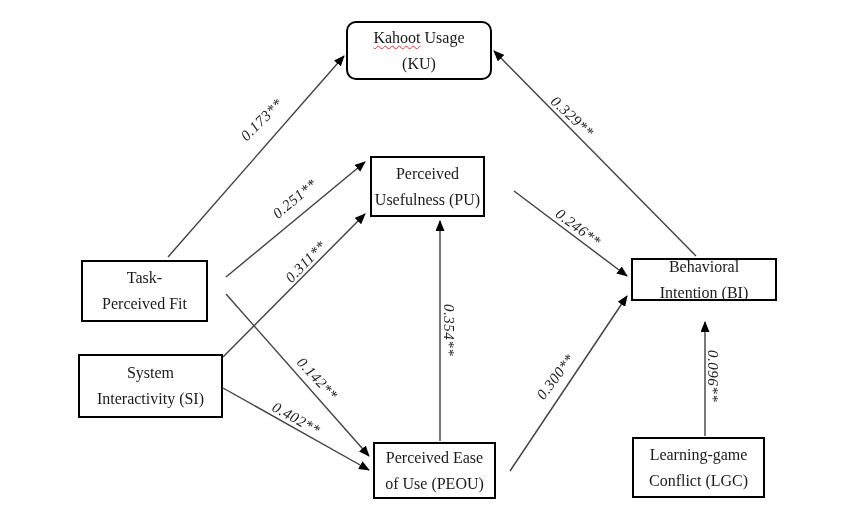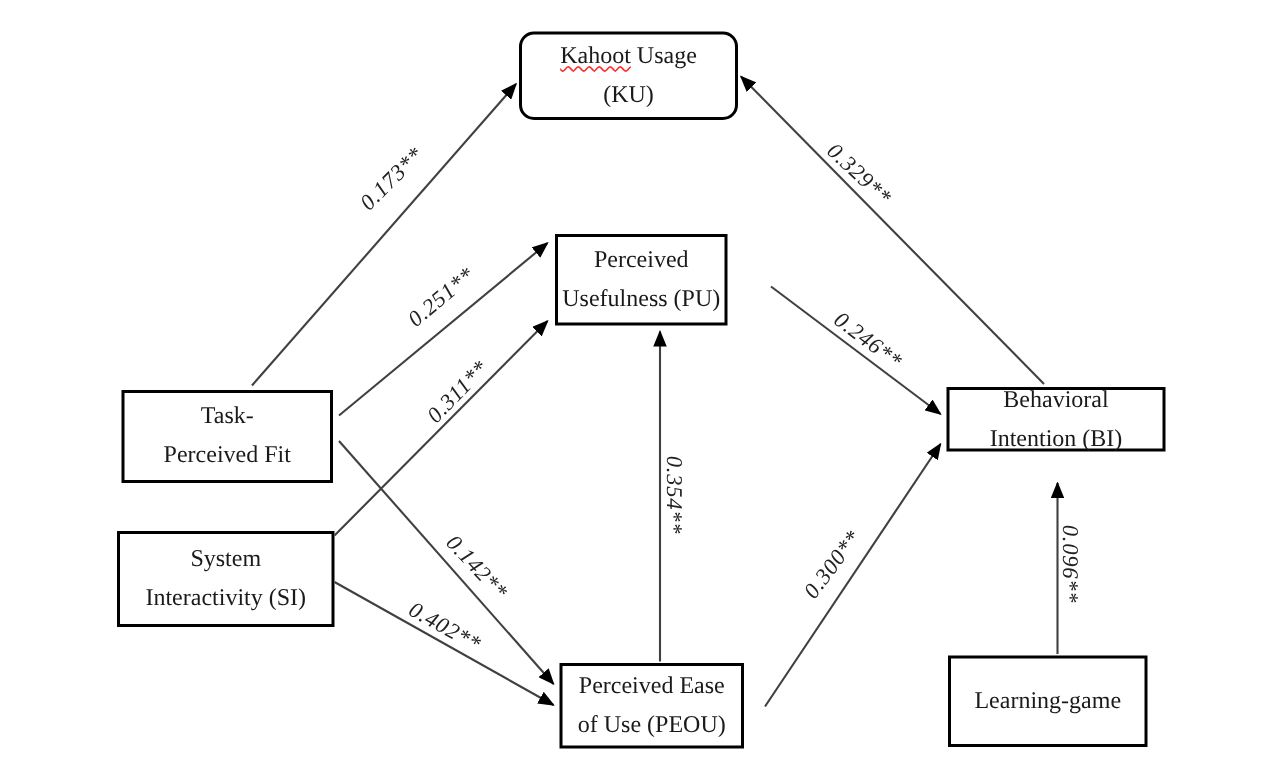--- a/index.html
+++ b/index.html
@@ -27,21 +27,21 @@
     flex-direction: column;
     justify-content: center;
     align-items: center;
     text-align: center;
     font-size: 16px;
     line-height: 26px;
     color: #1a1a1a;
   }
   .node-ku   { left: 346px; top: 21px;  width: 146px; height: 59px; border-radius: 10px; }
   .node-pu   { left: 370px; top: 156px; width: 115px; height: 61px; }
-  .node-ttf  { left: 81px;  top: 260px; width: 141px; height: 62px; font-family: Liberation Serif, serif; }
+  .node-ttf  { left: 81px;  top: 260px; width: 127px; height: 62px; font-family: Liberation Serif, serif; }
   .node-si   { left: 78px;  top: 354px; width: 145px; height: 64px; }
   .node-peou { left: 373px; top: 442px; width: 123px; height: 57px; }
   .node-bi   { left: 631px; top: 258px; width: 146px; height: 43px; }
   .node-lgc  { left: 632px; top: 437px; width: 133px; height: 61px; }
   .wavy {
     text-decoration-line: underline;
     text-decoration-style: wavy;
     text-decoration-color: #ff2a2a;
     text-decoration-thickness: 1px;
     text-underline-offset: 2px;
@@ -113,20 +113,21 @@
     <div>of Use (PEOU)</div>
   </div>
 
   <div class="node node-bi">
     <div>Behavioral</div>
     <div>Intention (BI)</div>
   </div>
 
   <div class="node node-lgc">
     <div>Learning-game</div>
+    <div>Conflict (LGC)</div>
   </div>
 
   <div class="elabel el0">0.173**</div>
   <div class="elabel el1">0.329**</div>
   <div class="elabel el2">0.251**</div>
   <div class="elabel el3">0.311**</div>
   <div class="elabel el4">0.142**</div>
   <div class="elabel el5">0.402**</div>
   <div class="elabel el6">0.354**</div>
   <div class="elabel el7">0.246**</div>

